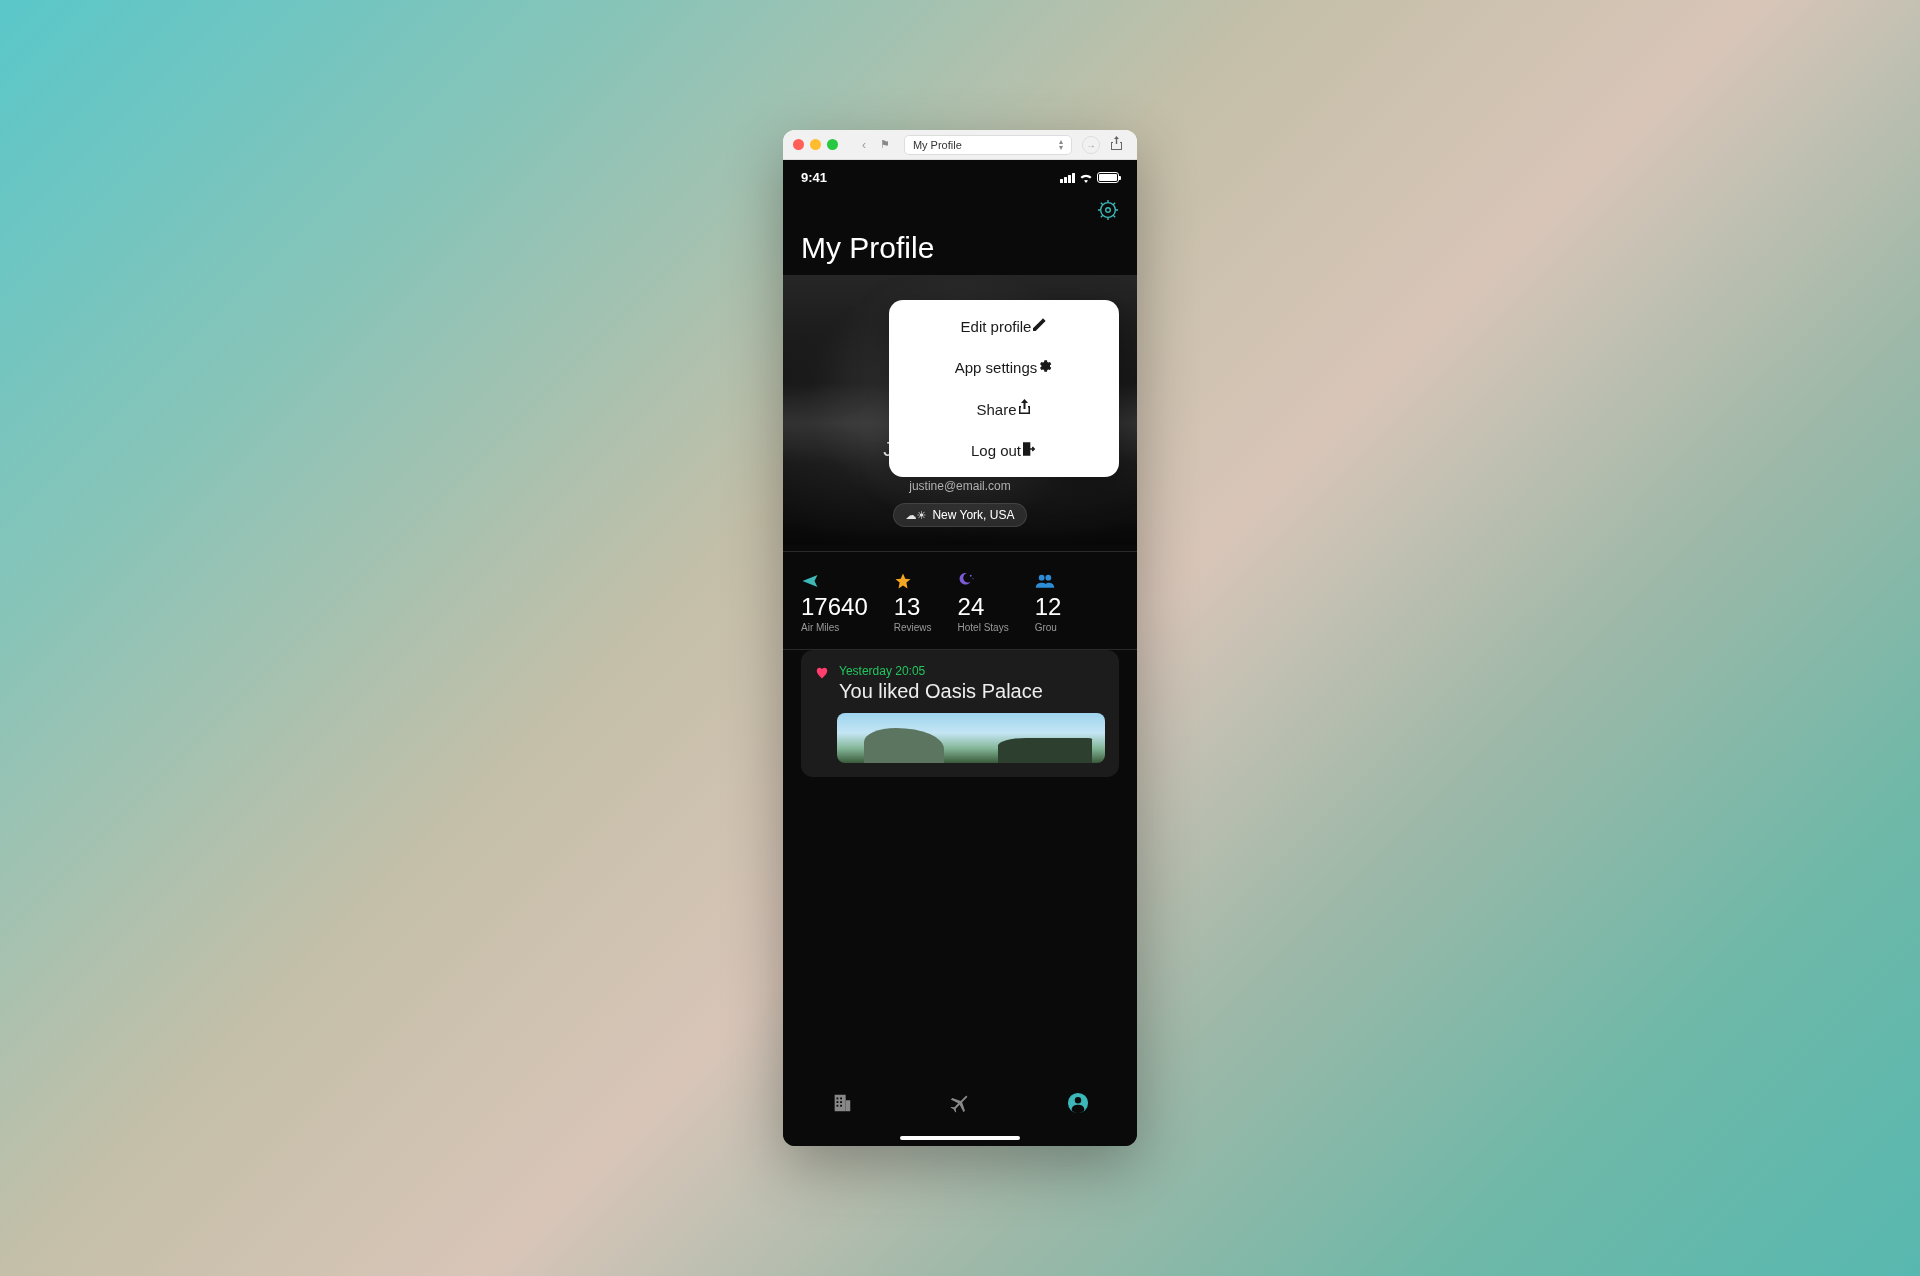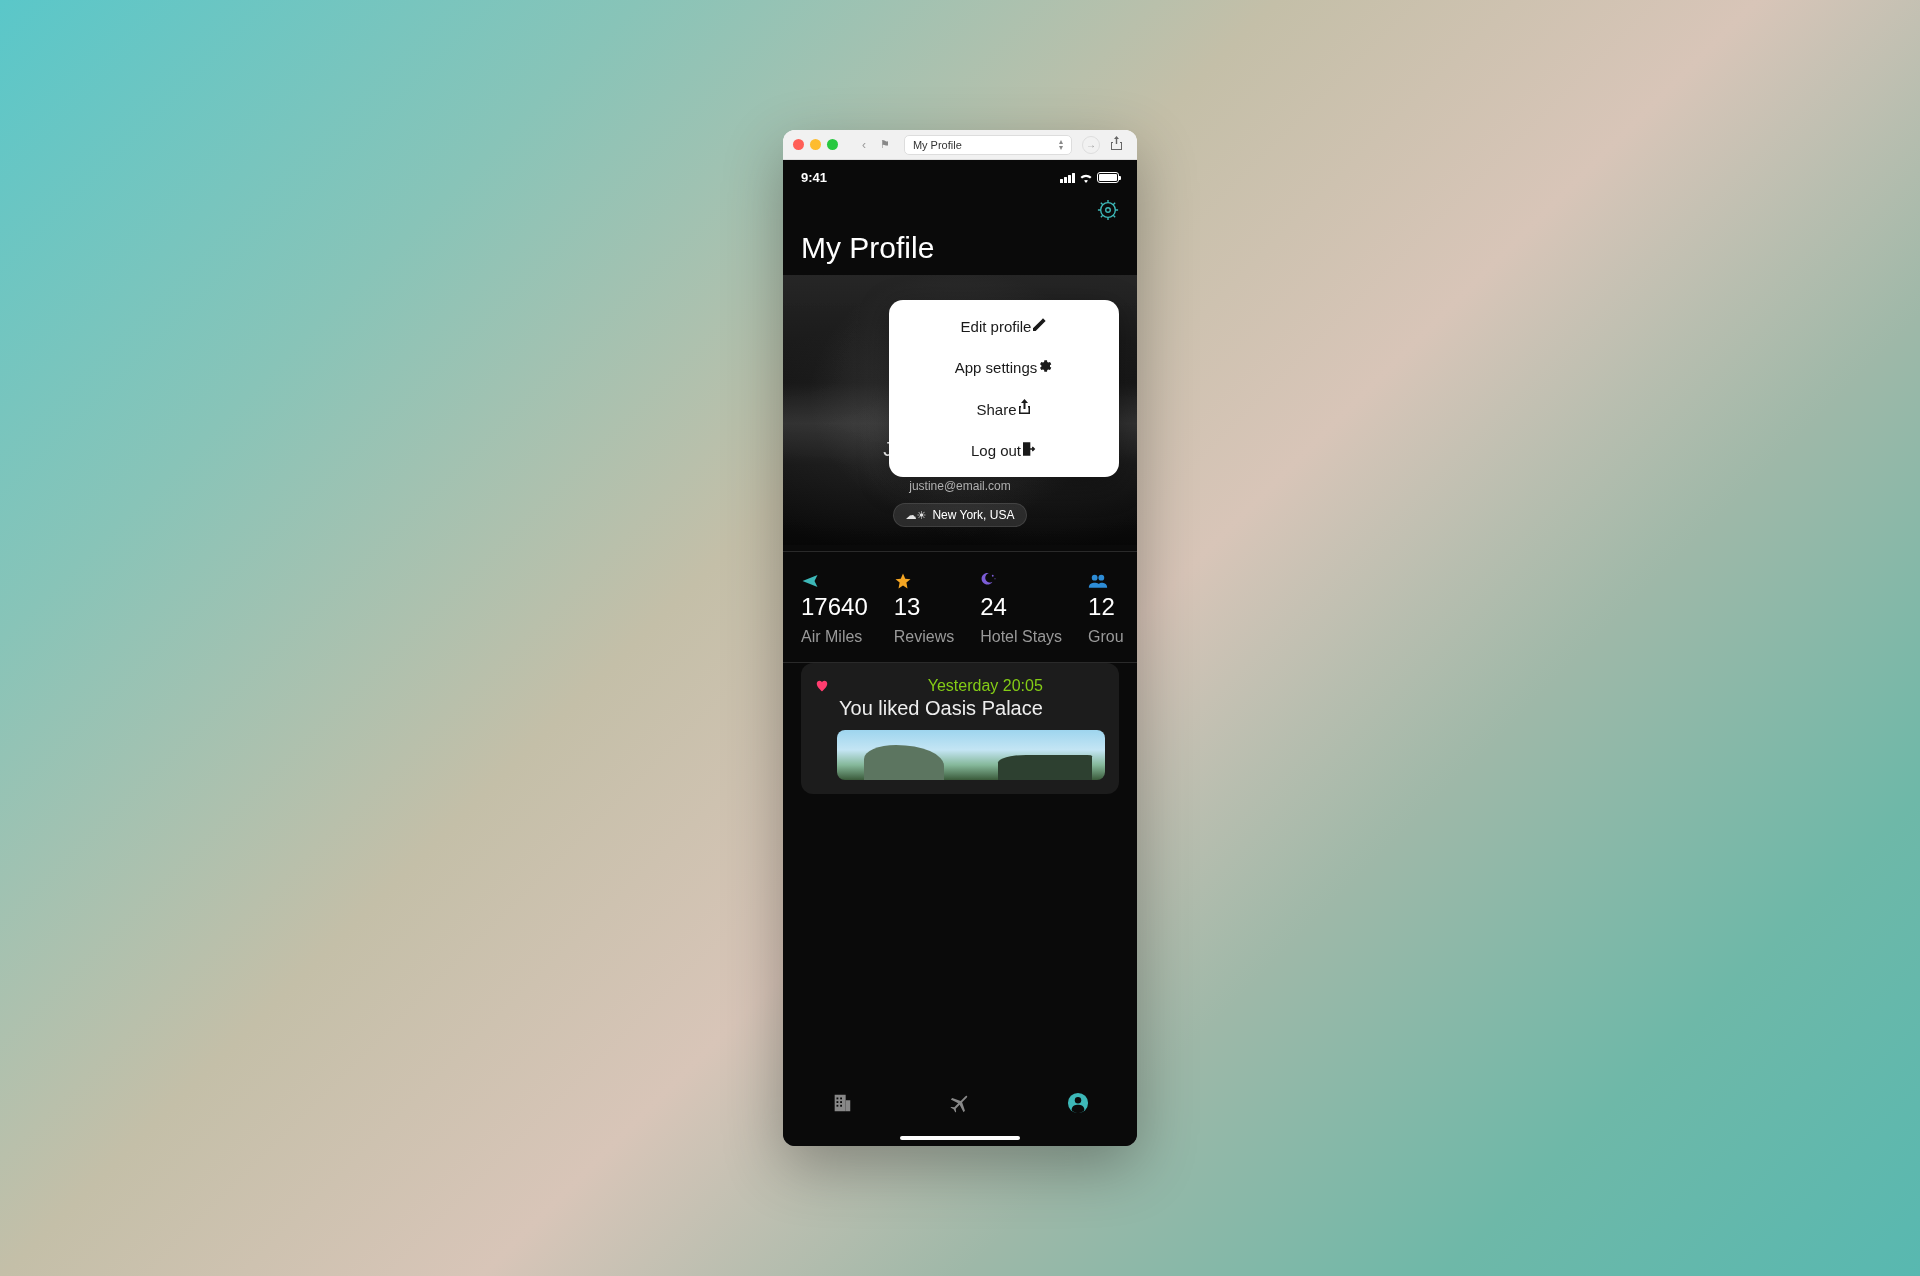--- a/index.html
+++ b/index.html
@@ -135,39 +135,39 @@
   gap: 26px;
   padding: 20px 18px 16px;
   border-top: 1px solid #2a2a2a;
   border-bottom: 1px solid #2a2a2a;
   margin-top: 6px;
   overflow: hidden;
 }
 .stat { flex-shrink: 0; }
 .stat-icon { height: 18px; margin-bottom: 4px; }
 .stat-value { font-size: 24px; font-weight: 400; line-height: 1.1; }
-.stat-label { font-size: 16px; color: #999; margin-top: 8px; }
+.stat-label { font-size: 10px; color: #999; margin-top: 2px; }
 .icon-plane { color: #3db8b8; }
 .icon-star { color: #f5a623; }
 .icon-moon { color: #7b5cd6; }
 .icon-group { color: #2d8cd6; }
 
 .section-label {
   font-size: 11px; letter-spacing: 1.5px; color: #aaa;
   padding: 20px 18px 12px;
 }
 .activity-card {
   margin: 0 18px;
   background: #1c1c1c;
   border-radius: 12px;
   padding: 14px;
 }
 .activity-head { display: flex; gap: 10px; }
 .heart-icon { color: #ff3d6f; margin-top: 2px; flex-shrink: 0; }
-.activity-meta { font-size: 16px; color: #84cc16; text-align: right; }
+.activity-meta { font-size: 12px; color: #22c55e; }
 .activity-text { font-size: 20px; color: #eee; margin-top: 2px; }
 .activity-img {
   margin-top: 10px; margin-left: 22px;
   height: 50px;
   border-radius: 8px;
   background: linear-gradient(180deg, #9ed5ee 0%, #c4e5f4 40%, #85b89a 70%, #3a5a3a 100%);
   position: relative;
   overflow: hidden;
 }
 .activity-img::before {

